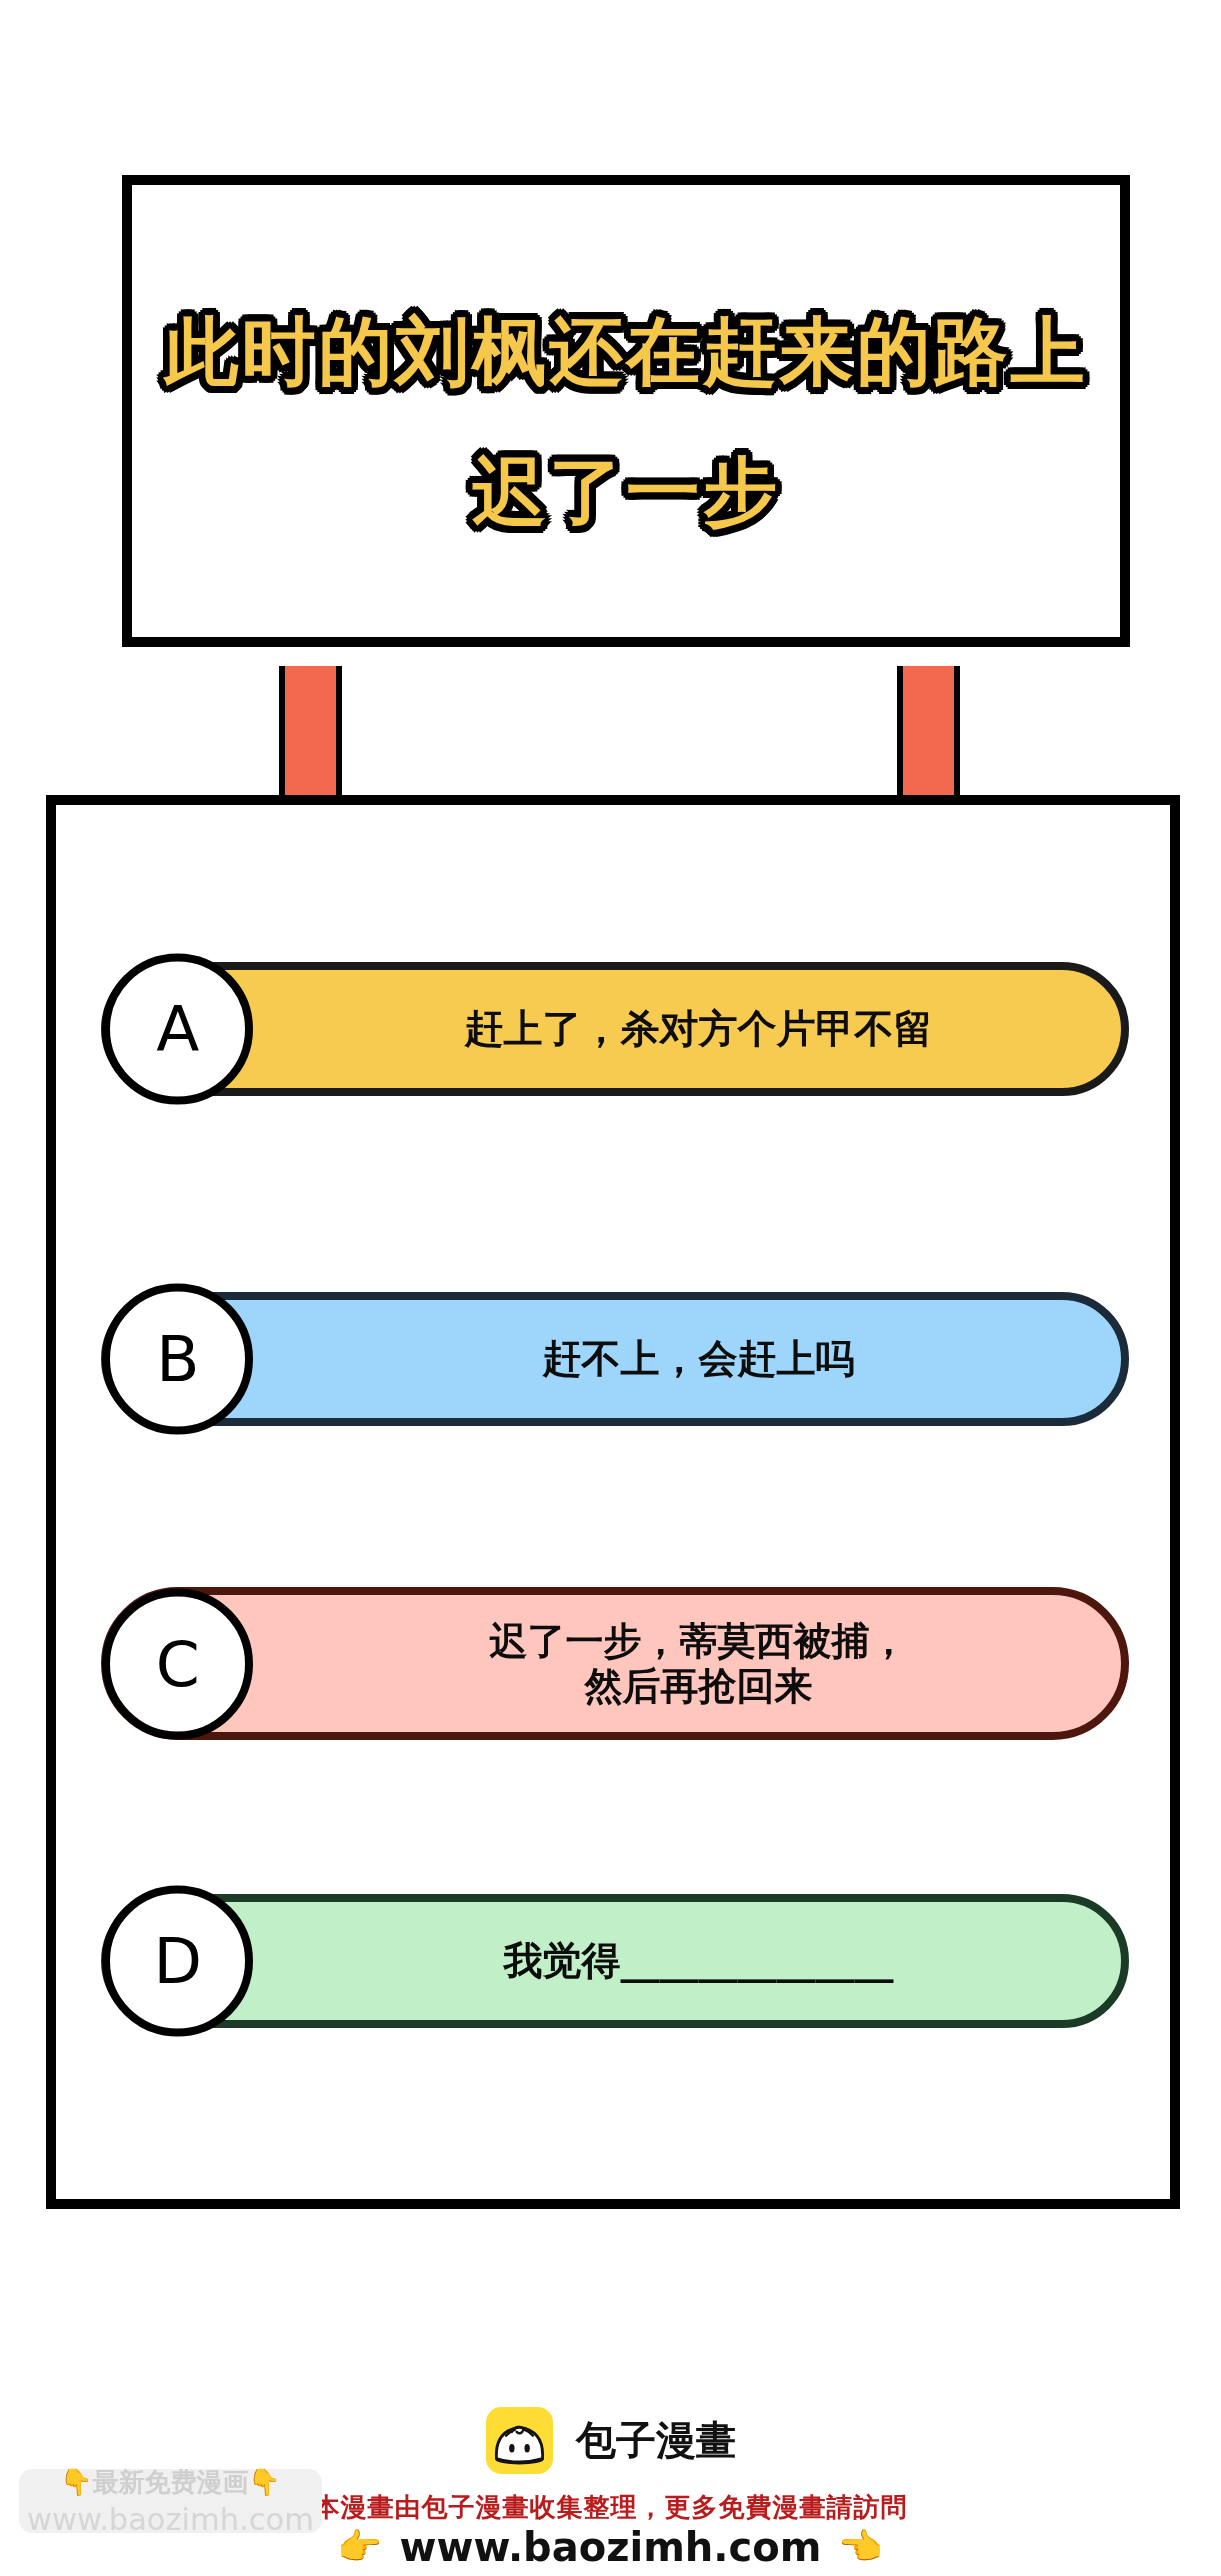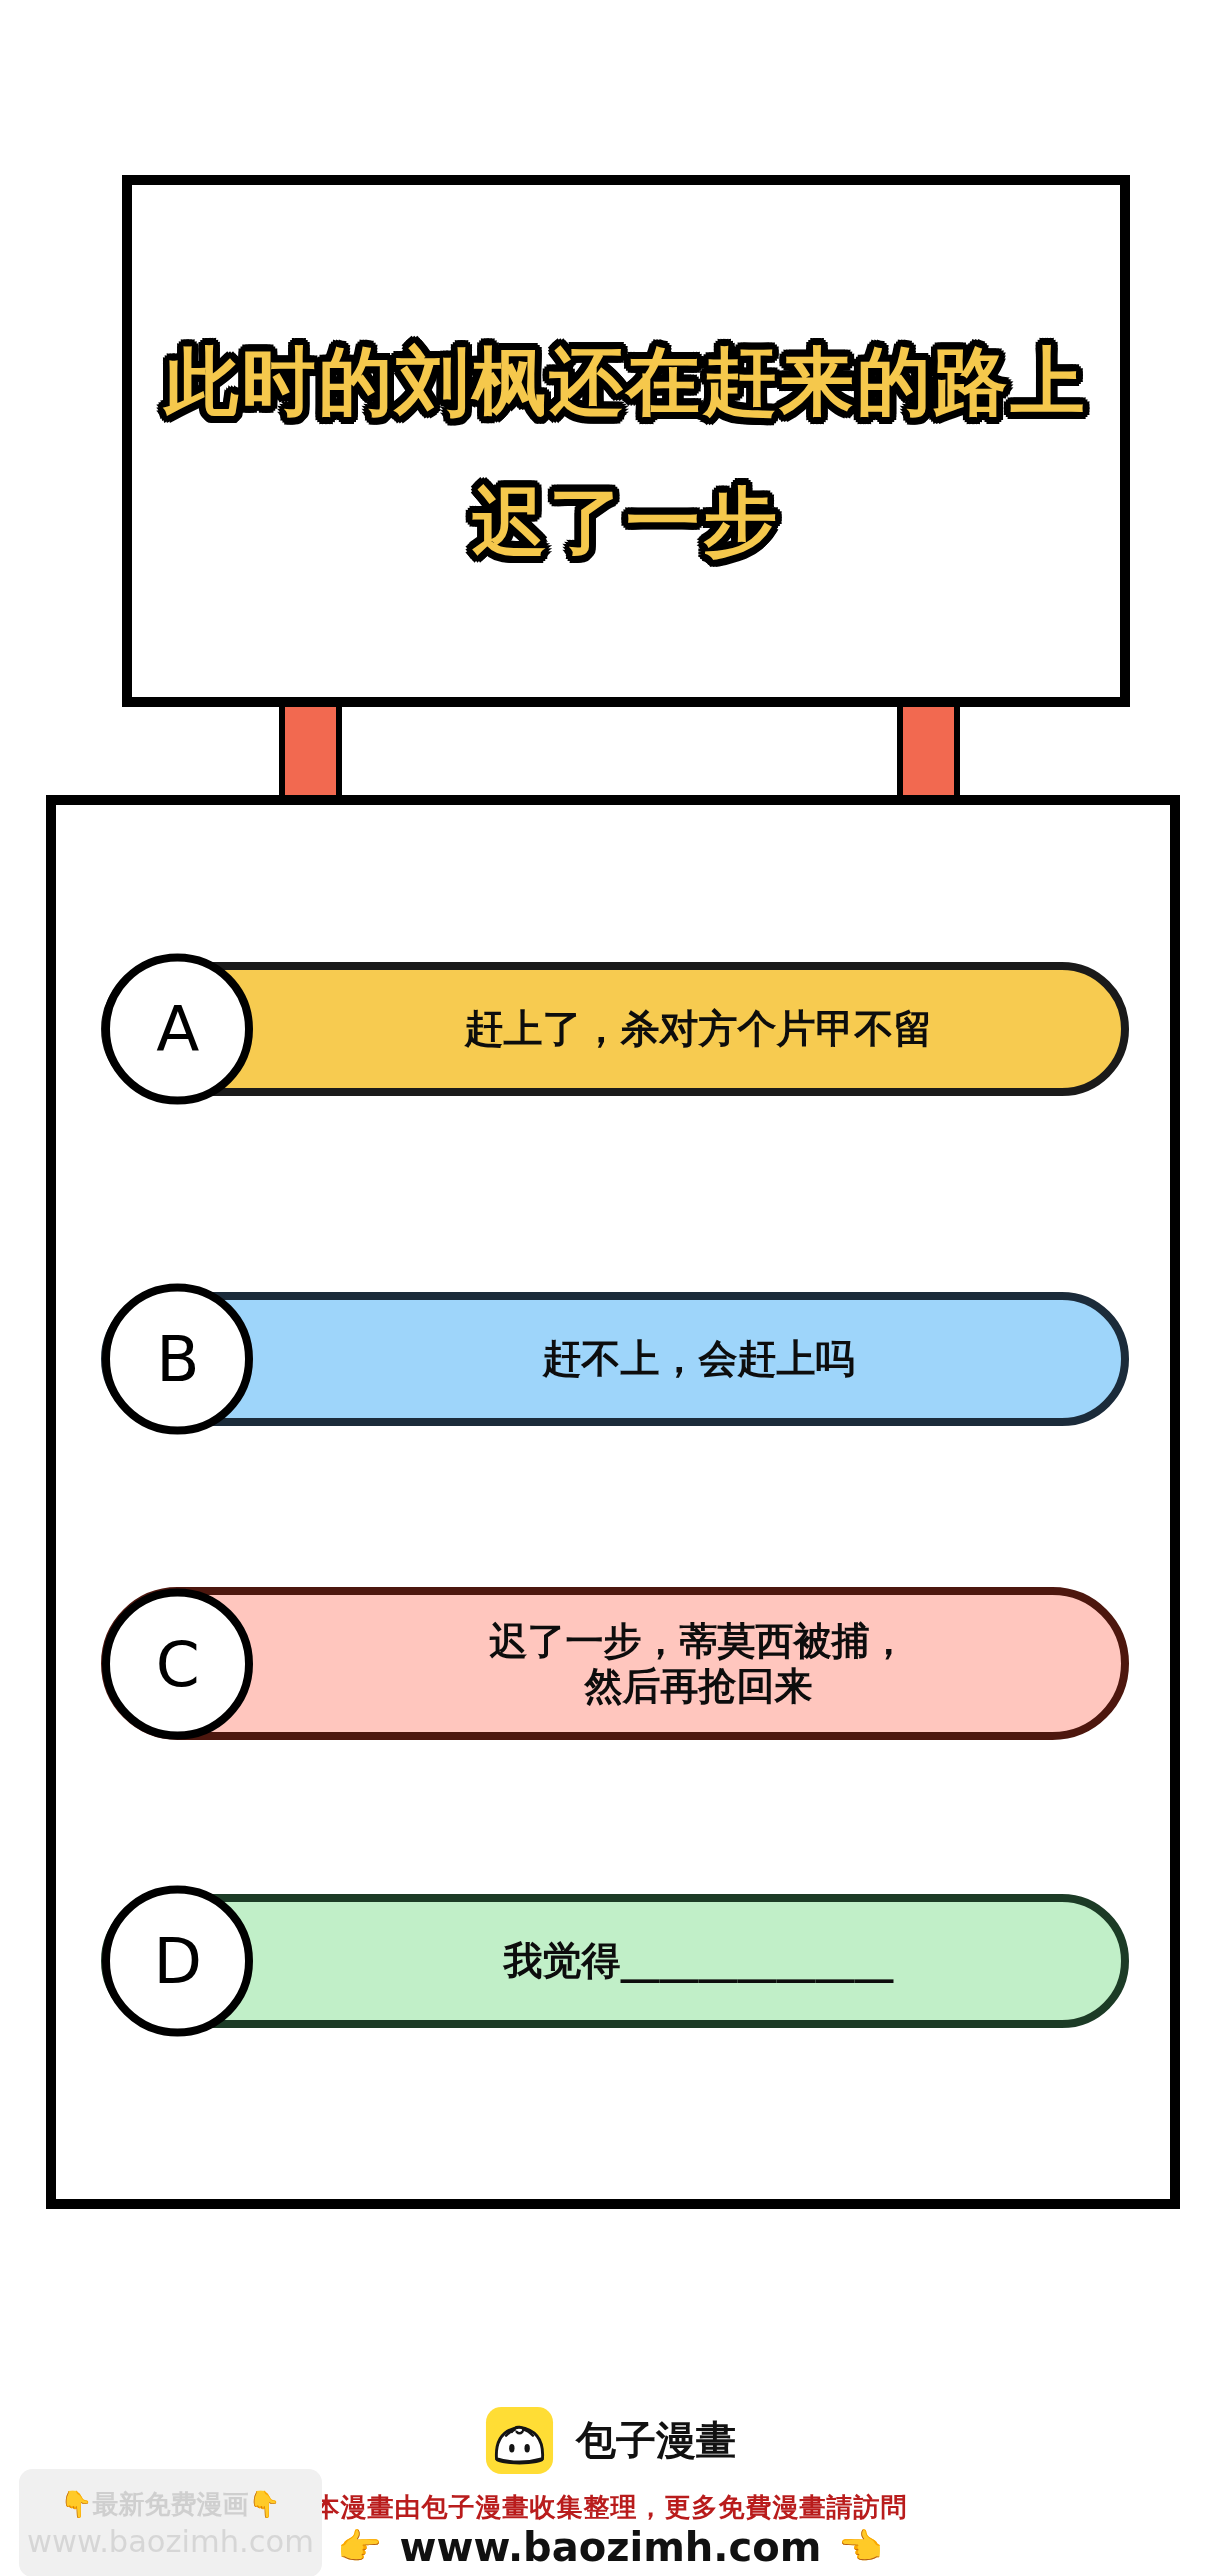--- a/index.html
+++ b/index.html
@@ -10,21 +10,21 @@
   
   .post{
     position:absolute;top:666px;height:135px;width:63px;
     background:#F26950;border-left:6.7px solid #000;border-right:6.7px solid #000;
     box-sizing:border-box;
   }
   .post-left{left:279px;}
   .post-right{left:897px;}
   
   .sign{
-    position:absolute;left:122px;top:175px;width:1008px;height:532px;
+    position:absolute;left:122px;top:175px;width:1008px;height:472px;
     background:#ffffff;border:10.5px solid #000;box-sizing:border-box;
     display:flex;flex-direction:column;align-items:center;justify-content:center;
     gap:40px;padding-top:23px;
   }
   .sign-line{
     font-size:74px;font-weight:bold;color:#F5C84C;letter-spacing:2.9px;
     white-space:nowrap;
     text-shadow:
       6.7px 0 #000,-6.7px 0 #000,0 6.7px #000,0 -6.7px #000,
       4.8px 4.8px #000,-4.8px 4.8px #000,4.8px -4.8px #000,-4.8px -4.8px #000,
@@ -70,21 +70,21 @@
     font-size:26px;font-weight:bold;color:#b91c1c;letter-spacing:1px;
   }
   .footer-url-row{
     position:absolute;left:0;top:2524px;width:1221px;
     display:flex;align-items:center;justify-content:center;gap:17px;
   }
   .hand{font-size:36px;color:#F5B83D;line-height:1;}
   .footer-url{font-size:40px;font-weight:bold;color:#111;}
   
   .watermark{
-    position:absolute;left:19px;top:2469px;width:303px;height:108px;
+    position:absolute;left:19px;top:2469px;width:303px;height:64px;
     background:#F0F0F0;border-radius:13.4px;box-sizing:border-box;
     display:flex;flex-direction:column;align-items:center;justify-content:center;
   }
   .wm-line1{font-size:26px;font-weight:bold;color:#CFCFCF;white-space:nowrap;}
   .wm-hand{color:#F8C33C;font-weight:normal;}
   .wm-url{font-size:30.5px;color:#D6D6D6;margin-top:1.9px;}
 </style>
 </head>
 <body>
 

